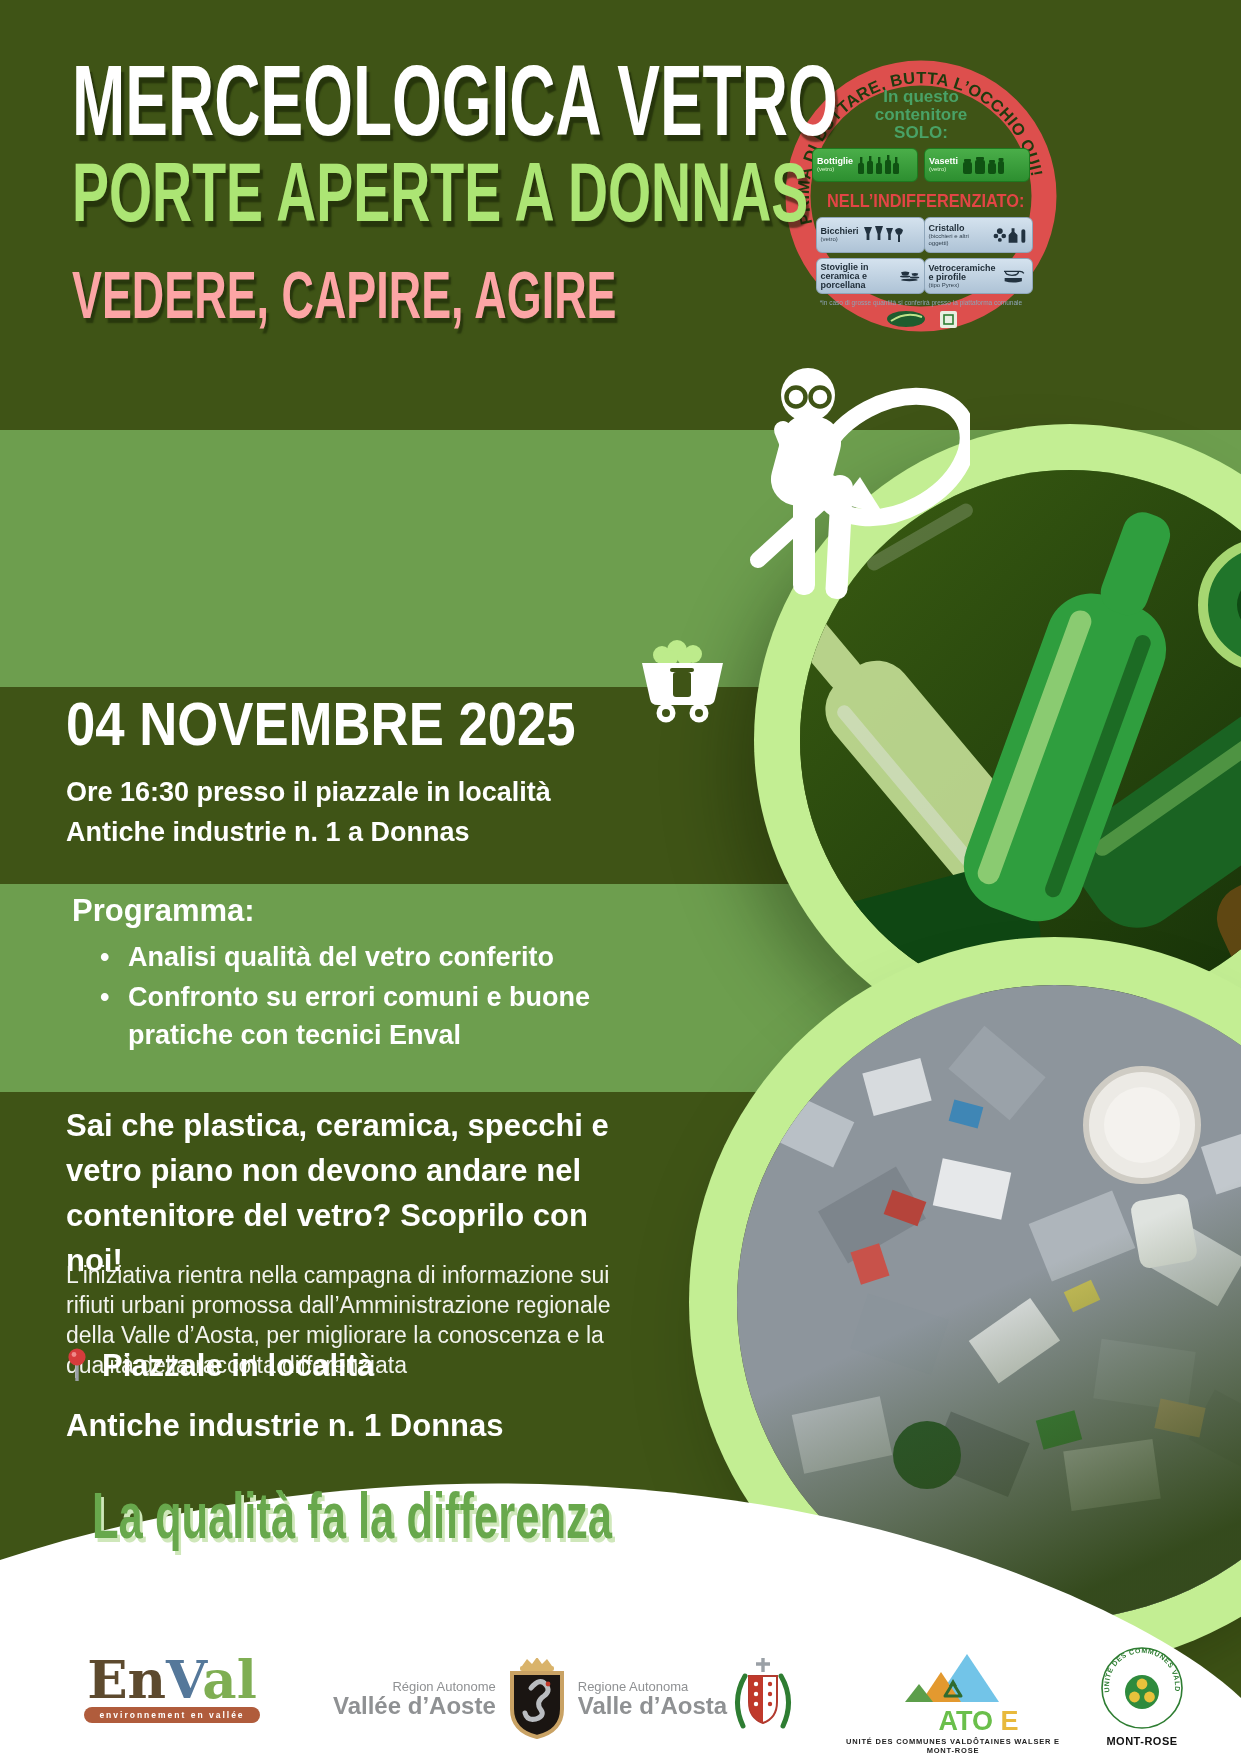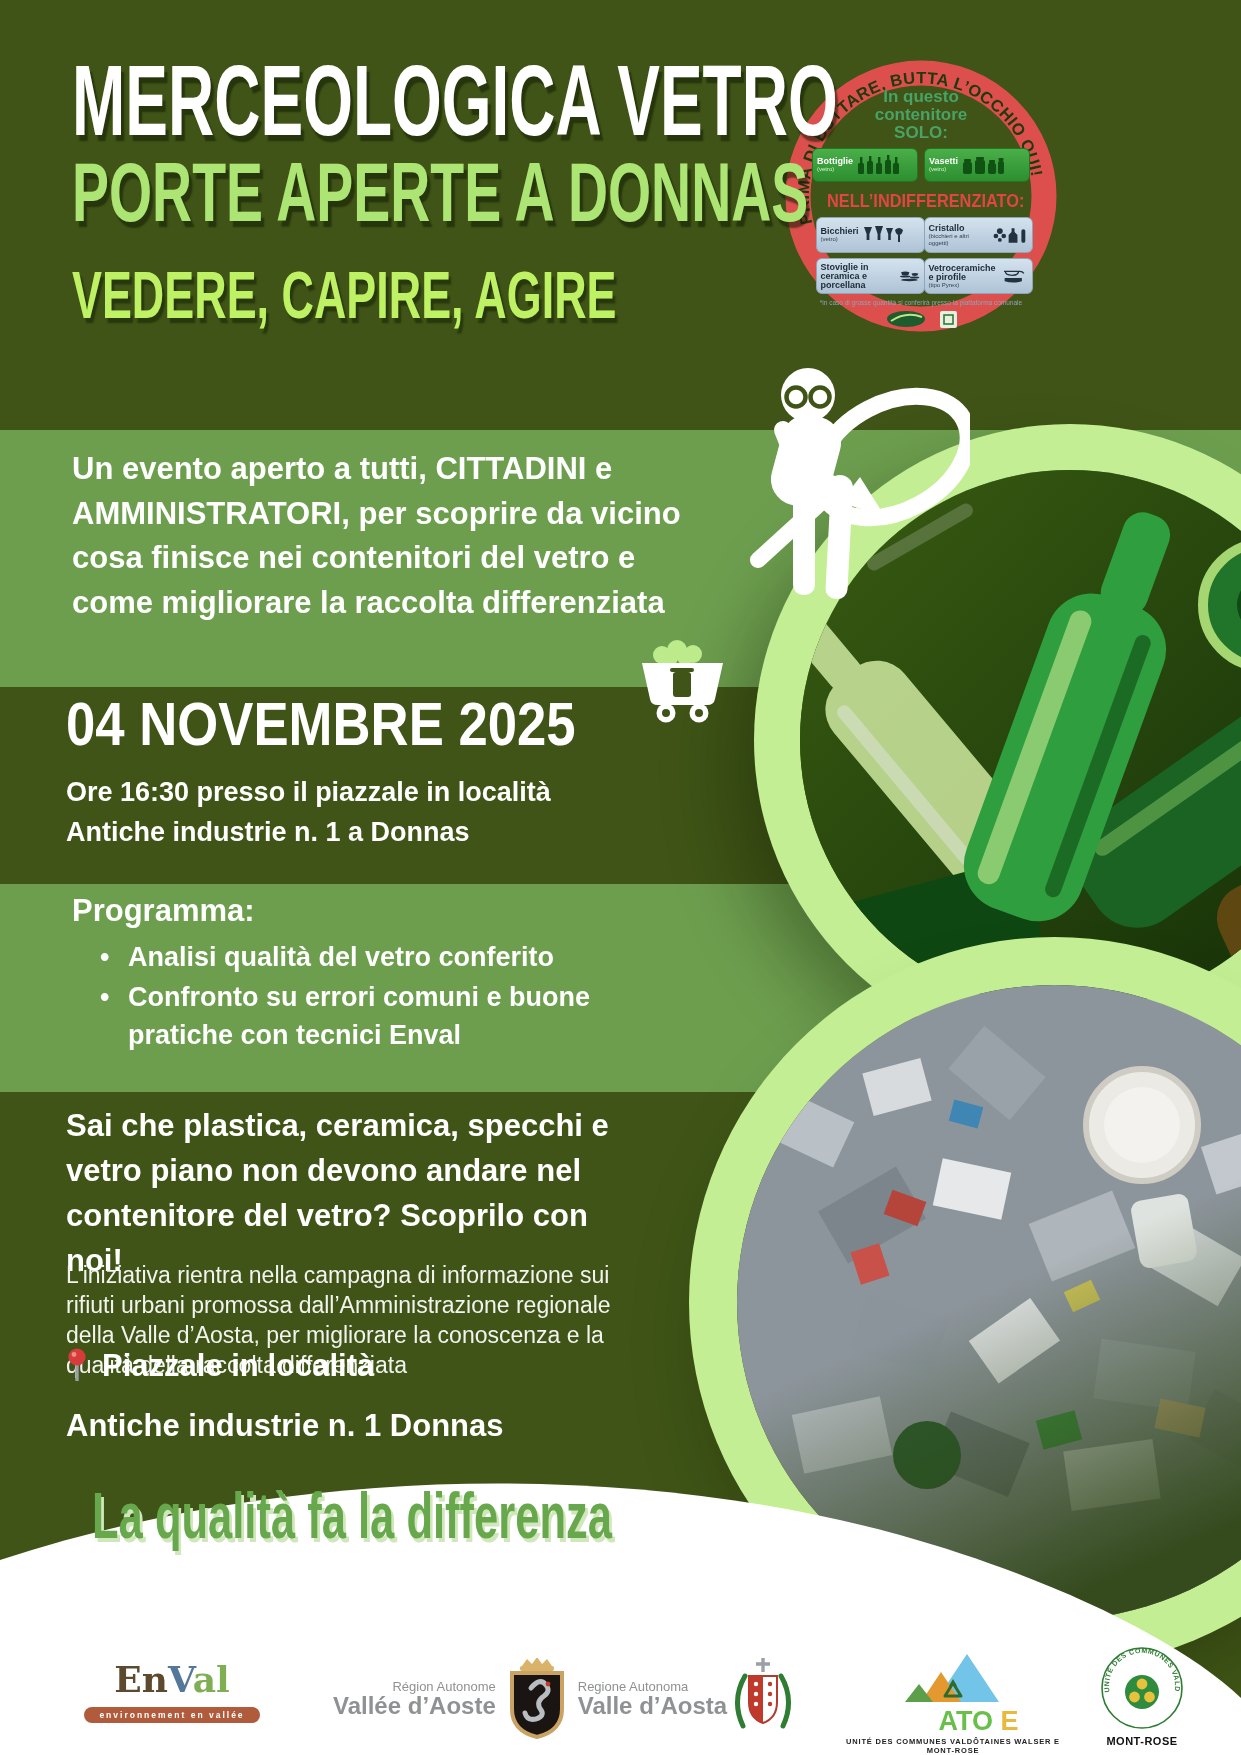--- a/index.html
+++ b/index.html
@@ -10,21 +10,21 @@
   .band-program{top:884px;height:208px;}
 
   
   .cond{display:inline-block;transform-origin:left top;white-space:nowrap;}
   .title1{position:absolute;left:72px;top:50px;z-index:4;color:#fff;font-weight:bold;
           font-size:100px;line-height:1;letter-spacing:0;text-shadow:5px 6px 2px rgba(18,28,4,.55);}
   .title1 .cond{transform:scaleX(.64);}
   .title2{position:absolute;left:72px;top:150px;z-index:4;color:#ace574;font-weight:bold;
           font-size:84px;line-height:1;text-shadow:5px 6px 2px rgba(18,28,4,.55);}
   .title2 .cond{transform:scaleX(.66);}
-  .subtitle{position:absolute;left:72px;top:262px;z-index:4;color:#bef264;font-weight:bold;
+  .subtitle{position:absolute;left:72px;top:262px;z-index:4;color:#fca5a5;font-weight:bold;
           font-size:66px;line-height:1;text-shadow:4px 5px 2px rgba(18,28,4,.5);}
   .subtitle .cond{transform:scaleX(.68);}
 
   .intro{position:absolute;left:72px;top:447px;width:620px;z-index:4;color:#fff;
          font-size:31px;font-weight:bold;line-height:44.5px;}
 
   .date-big{position:absolute;left:66px;top:693px;z-index:4;color:#fff;font-weight:bold;
             font-size:62px;line-height:1;}
   .date-big .cond{transform:scaleX(.85);}
   .date-details{position:absolute;left:66px;top:772px;z-index:4;color:#fff;
@@ -76,21 +76,21 @@
   .sticker-logos{display:flex;gap:14px;justify-content:center;align-items:center;margin-top:4px;}
 
   
   .bottom-svg{position:absolute;left:0;top:1440px;z-index:6;}
   .slogan{position:absolute;left:92px;top:1484px;z-index:7;color:#68a84c;font-weight:bold;
           font-size:64px;line-height:1;text-shadow:4px 4px 0 #cfe7ba;}
   .slogan .cond{transform:scaleX(.68);}
 
   .logo{position:absolute;z-index:7;}
   .logo-enval{left:84px;top:1656px;width:176px;text-align:center;}
-  .enval-text{font-family:"DejaVu Serif",serif;font-weight:bold;font-size:36px;line-height:46px;}
+  .enval-text{font-family:"DejaVu Serif",serif;font-weight:bold;font-size:53px;line-height:46px;}
   .enval-text .p1{color:#5d4a2e;}
   .enval-text .p2{color:#55789a;}
   .enval-text .p3{color:#7fae53;}
   .enval-pill{margin-top:5px;background:#b05c3c;border-radius:9px;color:#fff;font-size:8.5px;
           letter-spacing:2px;padding:3px 0;font-weight:bold;}
   .logo-region{left:333px;top:1658px;display:flex;align-items:center;gap:10px;}
   .region-col{color:#8f9193;line-height:1.05;}
   .region-col .l1{font-size:13px;}
   .region-col .l2{font-size:24px;font-weight:bold;}
   .region-fr{text-align:right;}
@@ -337,21 +337,20 @@
           <rect x="4" y="4" width="9" height="9" fill="none" stroke="#2e7d32" stroke-width="1.6"></rect>
         </svg>
       </div>
     </div>
   </div>
 
   <div class="title1"><span class="cond">MERCEOLOGICA VETRO</span></div>
   <div class="title2"><span class="cond">PORTE APERTE A DONNAS</span></div>
   <div class="subtitle"><span class="cond">VEDERE, CAPIRE, AGIRE</span></div>
 
-  <div class="intro">Un evento aperto a tutti, CITTADINI e AMMINISTRATORI, per scoprire da vicino cosa finisce nei contenitori del vetro e come migliorare la raccolta differenziata</div>
 
   <div class="date-big"><span class="cond">04 NOVEMBRE 2025</span></div>
   <div class="date-details">
     <div>Ore 16:30 presso il piazzale in località</div>
     <div>Antiche industrie n. 1 a Donnas</div>
   </div>
 
   <div class="program-heading">Programma:</div>
   <ul class="program-list">
     <li>Analisi qualità del vetro conferito</li>

